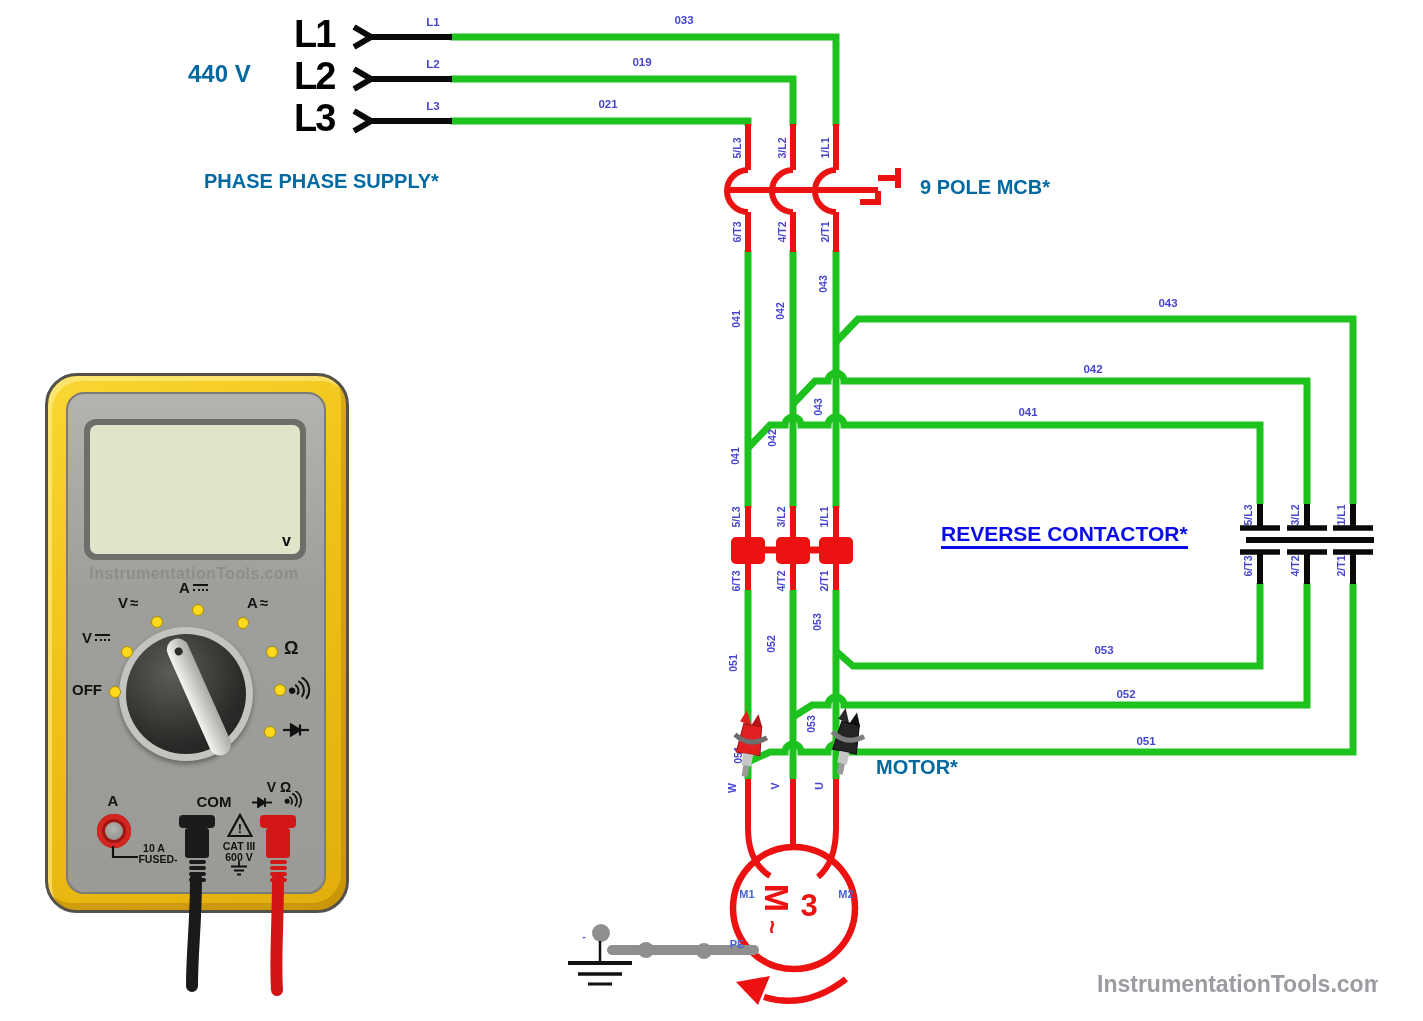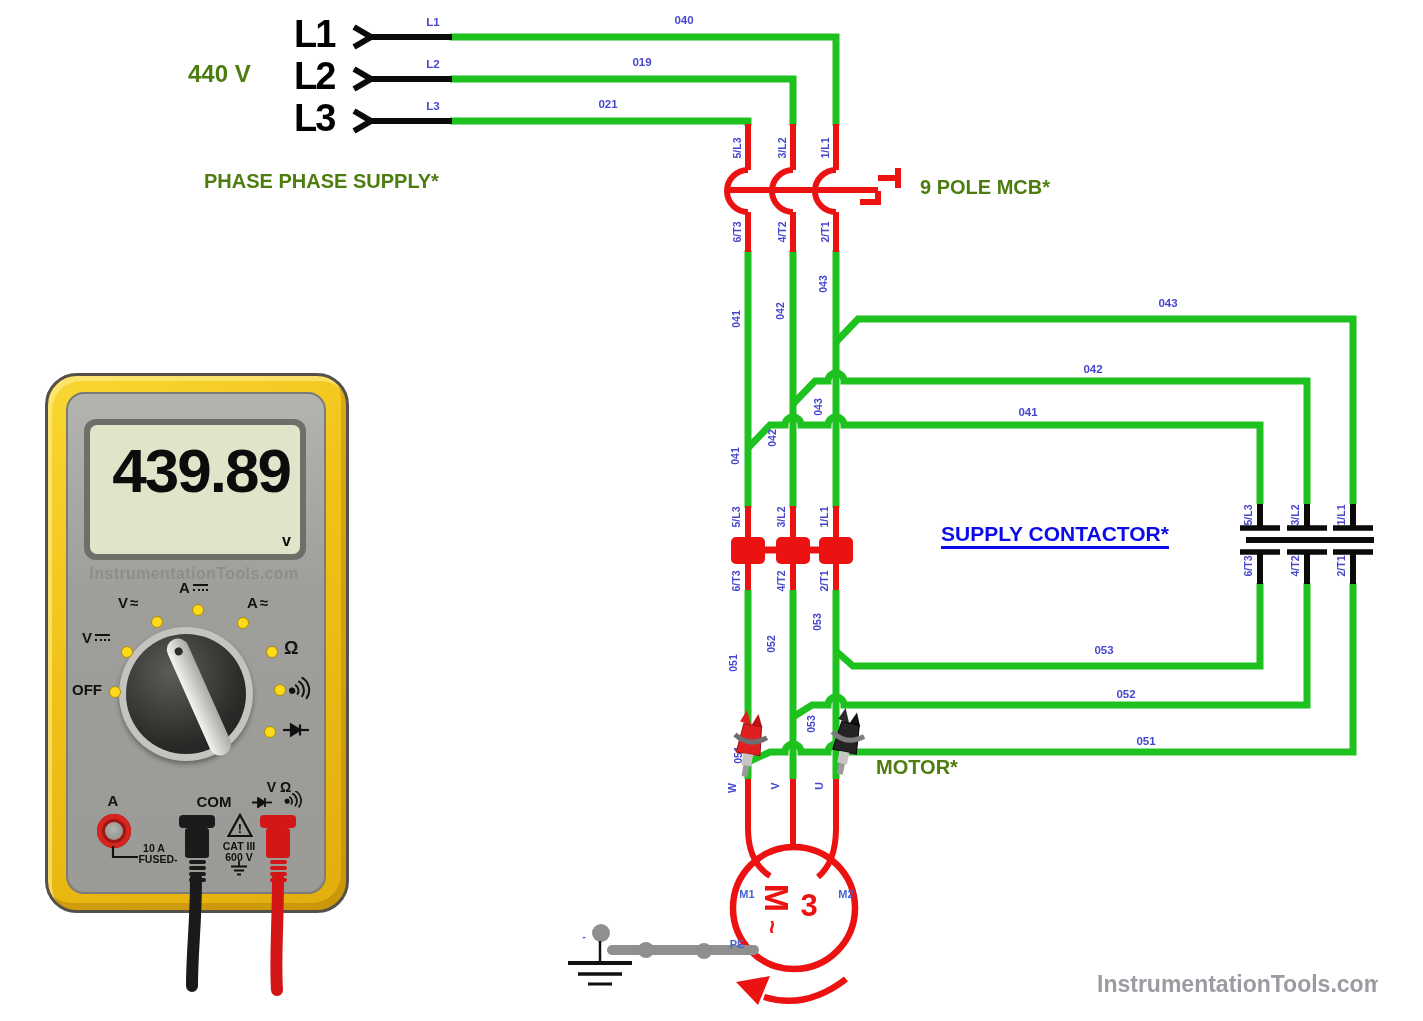--- a/index.html
+++ b/index.html
@@ -6,21 +6,21 @@
   #stage{position:relative;width:1378px;height:1021px;background:#fff;overflow:hidden;
          font-family:"Liberation Sans",sans-serif;border-radius:27px;}
   svg{display:block}
   .layer{position:absolute;left:0;top:0;}
   .abs{position:absolute;}
   
   .lbl{position:absolute;font:bold 11.5px "Liberation Sans",sans-serif;color:#4747cd;
        transform:translate(-50%,-50%);white-space:nowrap;}
   .vlbl{position:absolute;font:bold 10.5px "Liberation Sans",sans-serif;color:#4747cd;
         transform:translate(-50%,-50%) rotate(-90deg);white-space:nowrap;}
-  .title{position:absolute;font:bold 20px "Liberation Sans",sans-serif;color:#4d7c0f;white-space:nowrap;}
+  .title{position:absolute;font:bold 20px "Liberation Sans",sans-serif;color:#0369a1;white-space:nowrap;}
   .biglabel{position:absolute;font:900 38px "Liberation Sans",sans-serif;color:#000;
             letter-spacing:-2px;line-height:1;transform:scaleY(1.02);}
   .link{position:absolute;font:bold 21px "Liberation Sans",sans-serif;color:#0b0bea;
         border-bottom:3px solid #0b0bea;white-space:nowrap;cursor:pointer;}
   .watermark{position:absolute;font:bold 23px "Liberation Sans",sans-serif;color:#9b9ba1;white-space:nowrap;}
   .blue-sm{position:absolute;font:bold 11px "Liberation Sans",sans-serif;color:#4a63d8;
            transform:translate(-50%,-50%);white-space:nowrap;}
   
   .meter-body{position:absolute;left:45px;top:373px;width:298px;height:534px;
       background:linear-gradient(145deg,#f9d733 0%,#f0c117 45%,#e2ad0e 100%);
@@ -167,21 +167,21 @@
   </svg>
 
   <div class="biglabel" style="left:294px;top:15px">L1</div>
   <div class="biglabel" style="left:294px;top:57px">L2</div>
   <div class="biglabel" style="left:294px;top:99px">L3</div>
   <div class="title" style="left:188px;top:60px;font-size:24px">440 V</div>
   <div class="title" style="left:204px;top:170px">PHASE PHASE SUPPLY*</div>
   <div class="lbl" style="left:433px;top:22px">L1</div>
   <div class="lbl" style="left:433px;top:64px">L2</div>
   <div class="lbl" style="left:433px;top:106px">L3</div>
-  <div class="lbl" style="left:684px;top:20px">040</div>
+  <div class="lbl" style="left:684px;top:20px">033</div>
   <div class="lbl" style="left:642px;top:62px">019</div>
   <div class="lbl" style="left:608px;top:104px">021</div>
 
   <div class="title" style="left:920px;top:176px">9 POLE MCB*</div>
   <div class="vlbl" style="left:737px;top:148px">5/L3</div>
   <div class="vlbl" style="left:782px;top:148px">3/L2</div>
   <div class="vlbl" style="left:825px;top:148px">1/L1</div>
   <div class="vlbl" style="left:737px;top:232px">6/T3</div>
   <div class="vlbl" style="left:782px;top:232px">4/T2</div>
   <div class="vlbl" style="left:825px;top:232px">2/T1</div>
@@ -199,21 +199,21 @@
   <div class="lbl" style="left:1104px;top:650px">053</div>
   <div class="lbl" style="left:1126px;top:694px">052</div>
   <div class="lbl" style="left:1146px;top:741px">051</div>
 
   <div class="vlbl" style="left:733px;top:663px">051</div>
   <div class="vlbl" style="left:771px;top:644px">052</div>
   <div class="vlbl" style="left:817px;top:622px">053</div>
   <div class="vlbl" style="left:738px;top:755px">051</div>
   <div class="vlbl" style="left:811px;top:724px">053</div>
 
-  <div class="link" style="left:941px;top:522px">SUPPLY CONTACTOR*</div>
+  <div class="link" style="left:941px;top:522px">REVERSE CONTACTOR*</div>
   <div class="vlbl" style="left:736px;top:517px">5/L3</div>
   <div class="vlbl" style="left:781px;top:517px">3/L2</div>
   <div class="vlbl" style="left:824px;top:517px">1/L1</div>
   <div class="vlbl" style="left:736px;top:581px">6/T3</div>
   <div class="vlbl" style="left:781px;top:581px">4/T2</div>
   <div class="vlbl" style="left:824px;top:581px">2/T1</div>
   <div class="vlbl" style="left:1248px;top:515px">5/L3</div>
   <div class="vlbl" style="left:1295px;top:515px">3/L2</div>
   <div class="vlbl" style="left:1341px;top:515px">1/L1</div>
   <div class="vlbl" style="left:1248px;top:566px">6/T3</div>
@@ -231,21 +231,20 @@
   <div class="msym" style="left:776px;top:898px">M</div>
   <div class="m3" style="left:809px;top:906px">3</div>
   <div class="mwave" style="left:772px;top:927px">~</div>
 
   <div class="watermark" style="left:1097px;top:971px">InstrumentationTools.com</div>
 
   <div class="meter-body"></div>
   <div class="meter-panel"></div>
   <div class="lcd-frame"></div>
   <div class="lcd">
-    <div class="lcd-digits">439.89</div>
     <div class="lcd-unit">v</div>
   </div>
   <div class="meter-brand">InstrumentationTools.com</div>
 
   <div class="knob-ring"></div>
   <div class="knob">
   </div>
   <div class="pointer">
       <div class="pointer-dot"></div>
     </div>

